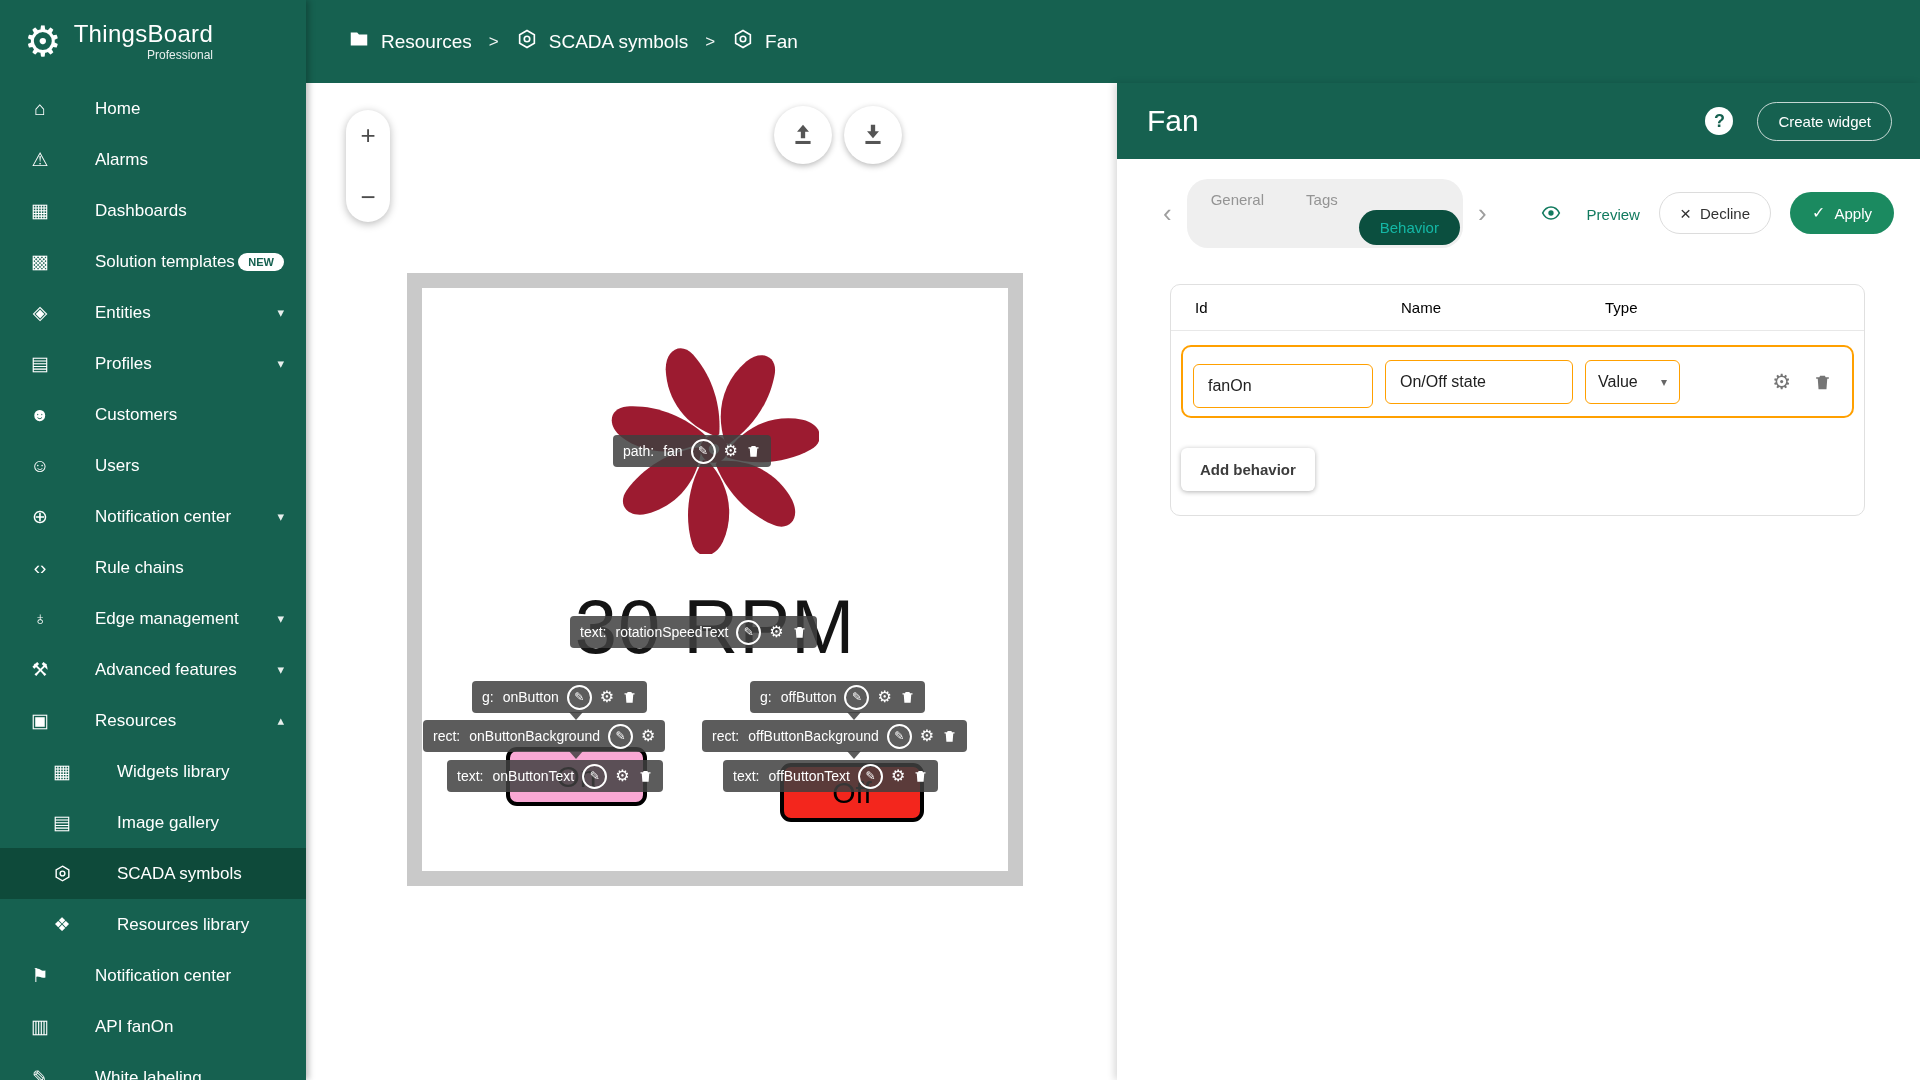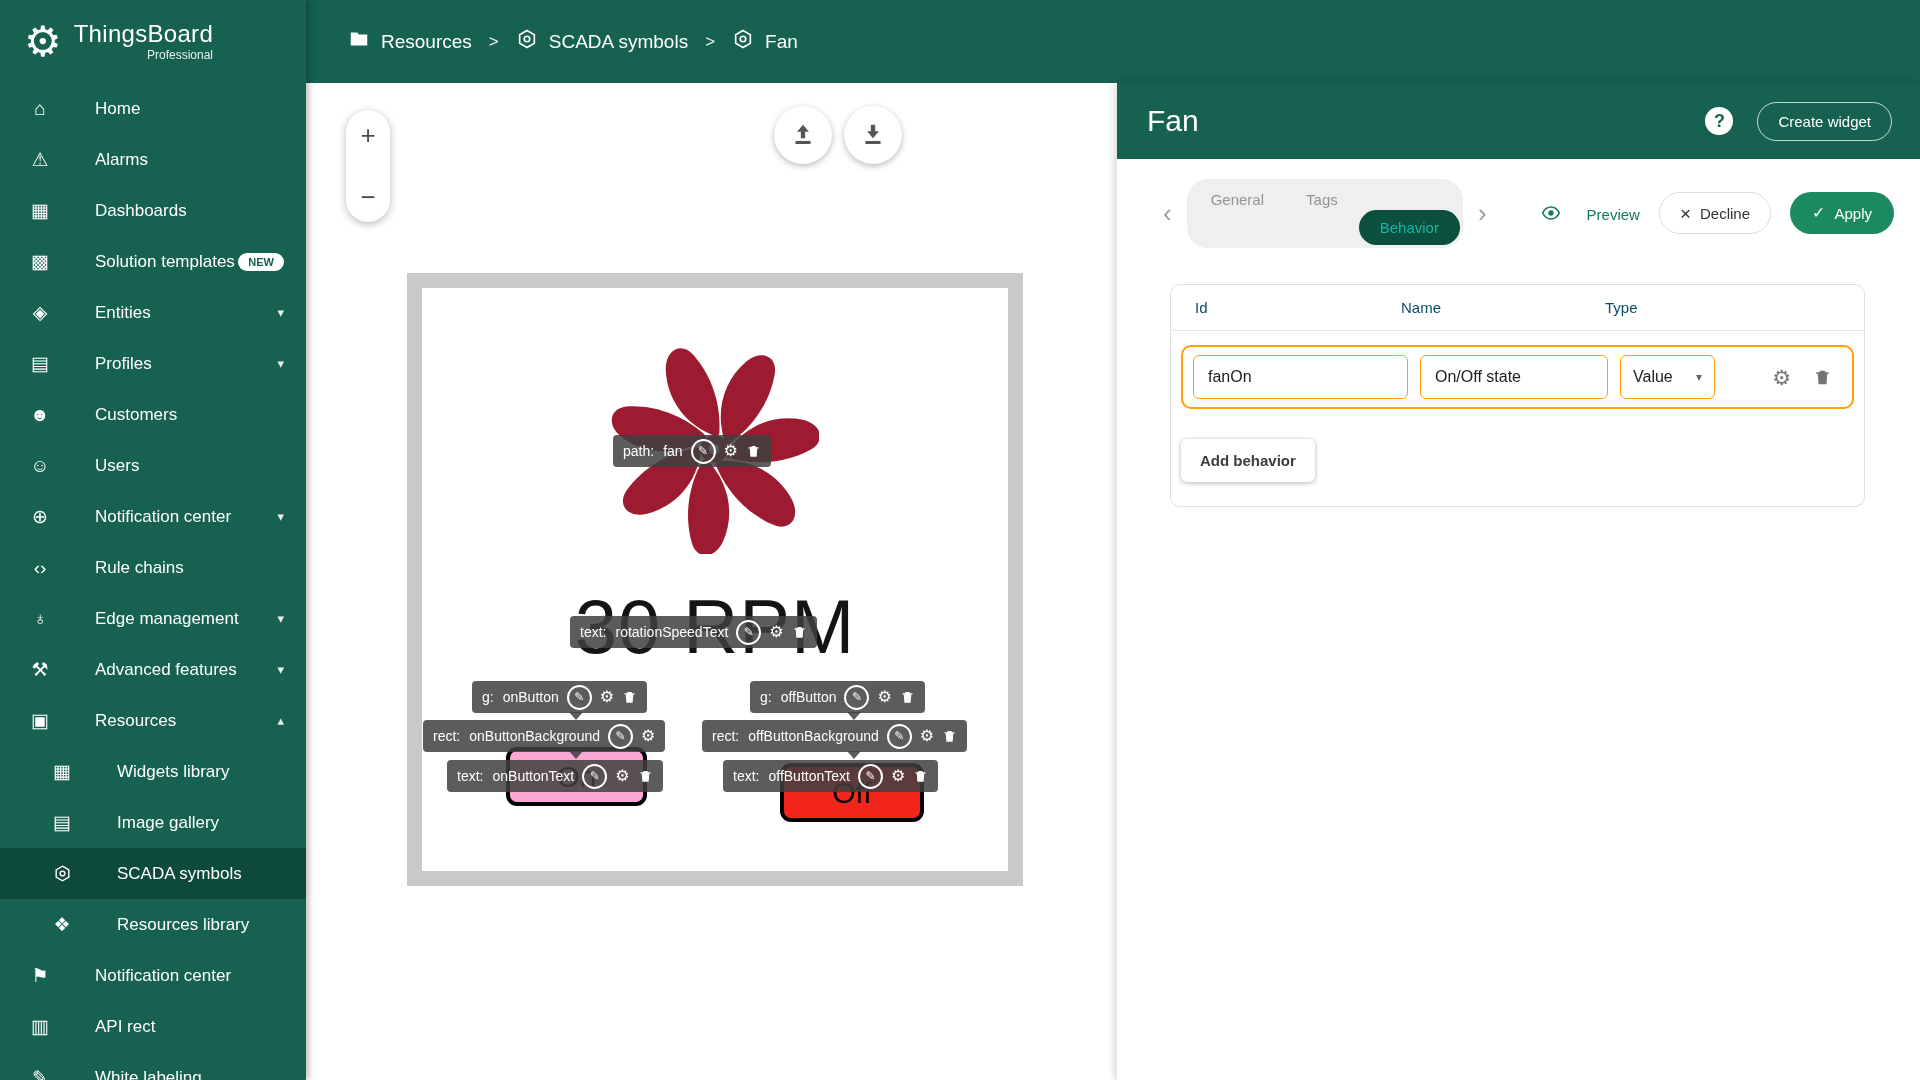--- a/index.html
+++ b/index.html
@@ -87,27 +87,27 @@
   .tab{padding:9px 21px;font-size:15px;color:#949494;cursor:pointer;border-radius:18px;white-space:nowrap;}
   .tab.active{background:#0b4f3f;color:#14b8a6;margin-top:28px;}
   .tab-actions{margin-left:auto;display:flex;align-items:center;gap:19px;}
   .preview{display:flex;align-items:flex-end;gap:26px;color:#117a5e;font-weight:500;font-size:15px;cursor:pointer;}
   .btn-decline{display:flex;align-items:center;gap:9px;height:42px;padding:0 20px;border-radius:21px;border:1px solid #dcdcdc;background:#fff;color:#333;font-size:15px;font-weight:500;cursor:pointer;font-family:inherit;}
   .btn-apply{display:flex;align-items:center;gap:9px;height:42px;padding:0 22px;border-radius:21px;border:none;background:#1b8a60;color:#fff;font-size:15px;font-weight:500;cursor:pointer;font-family:inherit;}
   .x-ic{font-size:19px;line-height:1;}
   .check-ic{font-size:16px;line-height:1;}
 
   .card{margin:50px 55px 0 53px;border:1px solid #e0e0e0;border-radius:10px;width:695px;}
-  .thead{display:flex;height:46px;align-items:center;padding:0 24px;color:#0c4a6e;font-size:15px;border-bottom:1px solid #e8e8e8;}
+  .thead{display:flex;height:46px;align-items:center;padding:0 24px;color:#000000;font-size:15px;border-bottom:1px solid #e8e8e8;}
   .th-id{width:206px;}
   .th-name{width:204px;}
   .th-type{flex:1;}
   .hrow{margin:14px 10px 0 10px;border:2px solid #ffa000;border-radius:10px;padding:8px 10px;display:flex;align-items:center;gap:12px;}
   .cell-input{height:44px;border:1.5px solid #ffa000;border-radius:6px;padding:0 14px;font-size:16px;color:#212121;font-family:inherit;outline:none;background:#fff;}
-  .input-id{width:215px;}
+  .input-id{width:180px;margin-top:9px;}
   .input-name{width:188px;}
   .cell-select{width:95px;height:44px;border:1.5px solid #ffa000;border-radius:6px;display:flex;align-items:center;justify-content:space-between;padding:0 12px;font-size:16px;color:#212121;cursor:pointer;background:#fff;}
   .sel-arrow{font-size:12px;color:#666;}
   .row-icons{margin-left:auto;display:flex;align-items:center;gap:22px;padding-right:10px;color:#757575;}
   .row-gear{font-size:21px;cursor:pointer;line-height:1;}
   .row-trash{cursor:pointer;display:flex;}
   .add-behavior{display:inline-block;margin:30px 0 24px 10px;background:#fff;border:none;border-radius:6px;padding:13px 19px;font-size:15px;font-weight:700;color:#3c3c3c;box-shadow:0 1px 5px rgba(0,0,0,.3);cursor:pointer;font-family:inherit;}
 </style>
 </head>
 <body>
@@ -202,21 +202,21 @@
       <div class="nav-item sub">
         <span class="nav-icon">❖</span>
         <span class="nav-label">Resources library</span>
       </div>
       <div class="nav-item">
         <span class="nav-icon">⚑</span>
         <span class="nav-label">Notification center</span>
       </div>
       <div class="nav-item">
         <span class="nav-icon">▥</span>
-        <span class="nav-label">API rect</span>
+        <span class="nav-label">API fanOn</span>
       </div>
       <div class="nav-item">
         <span class="nav-icon">✎</span>
         <span class="nav-label">White labeling</span>
       </div>
     </nav>
   </aside>
 
   <div class="main">
 

